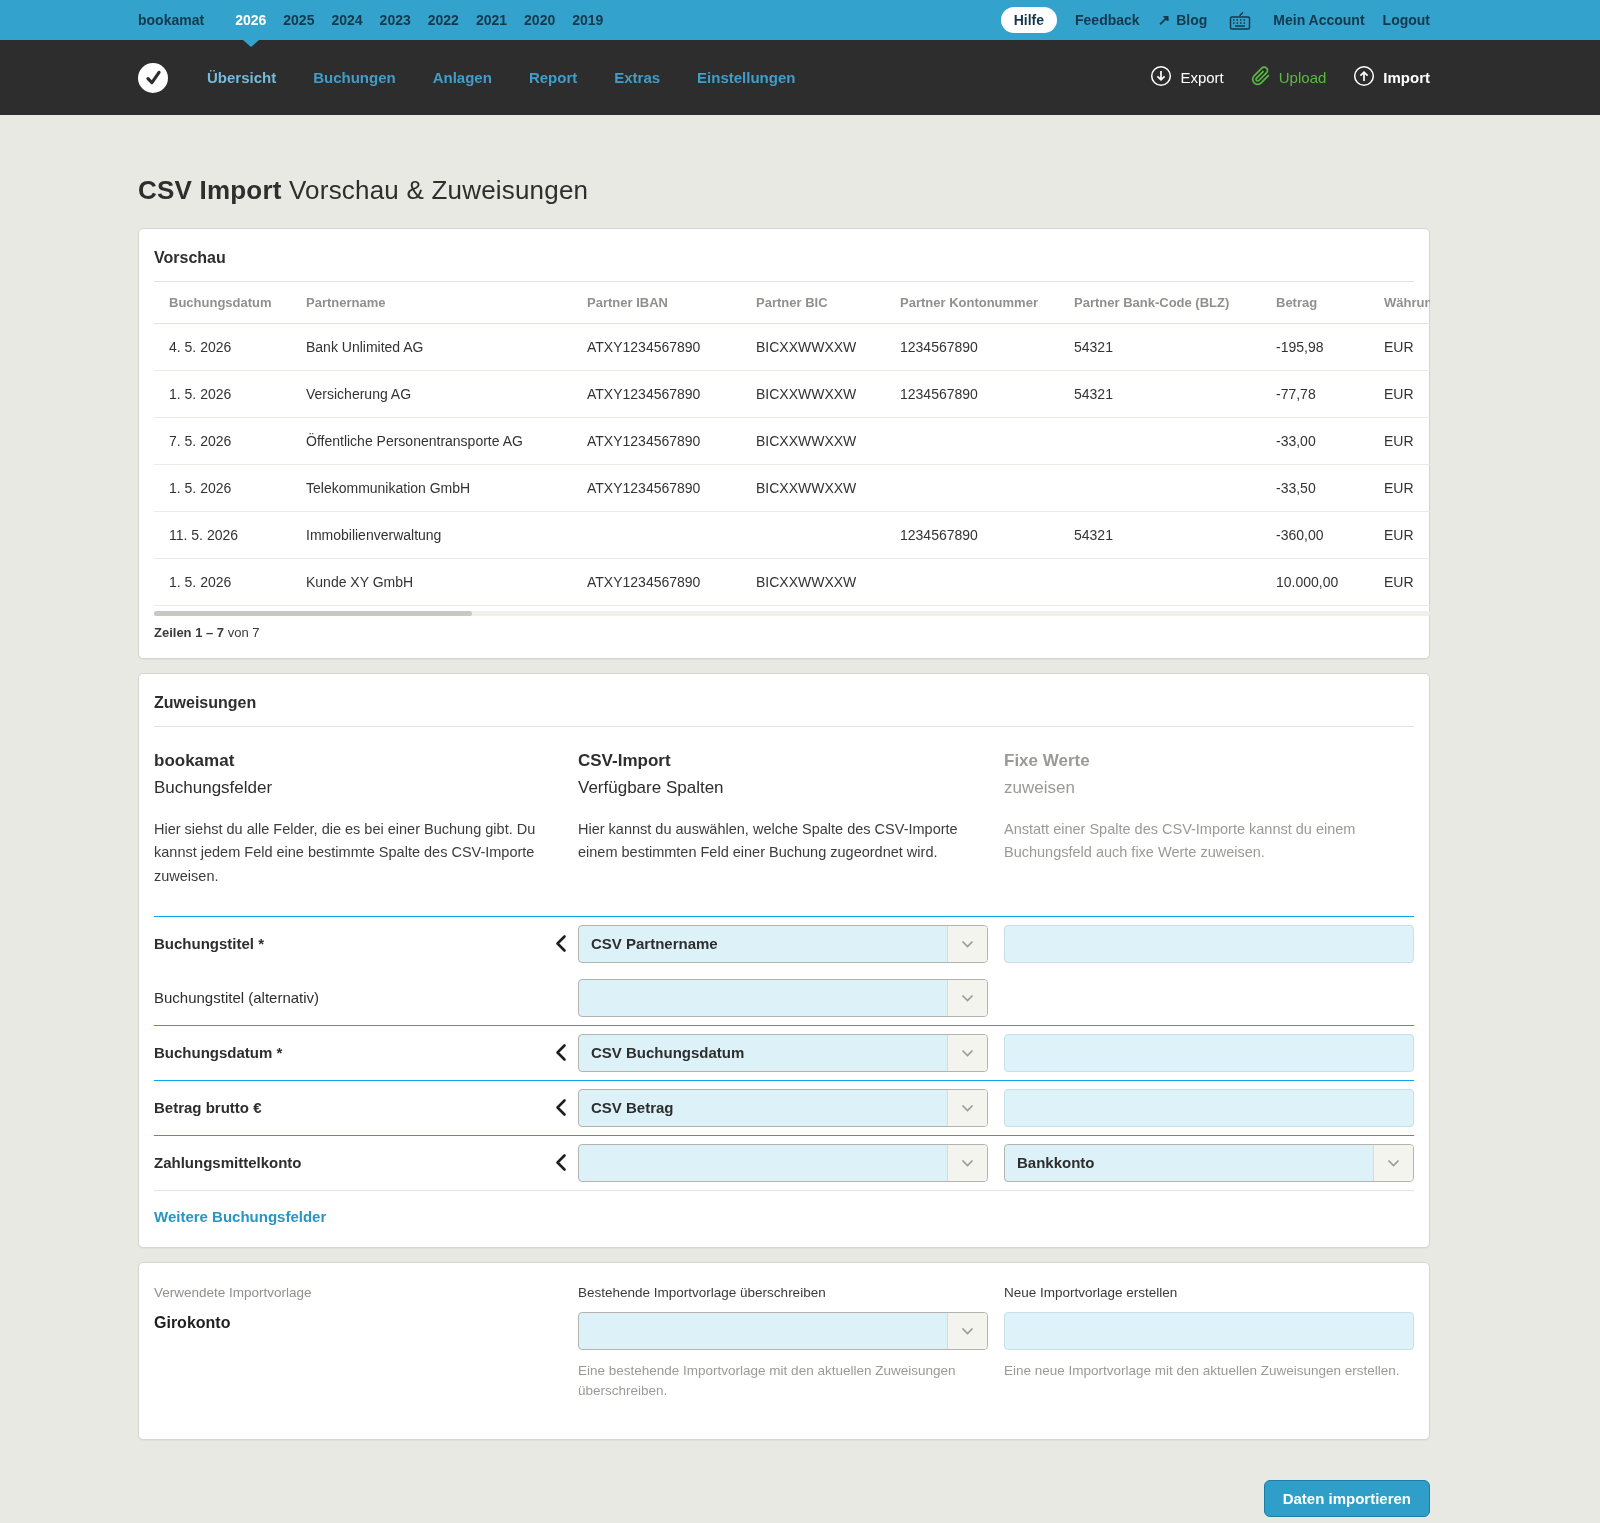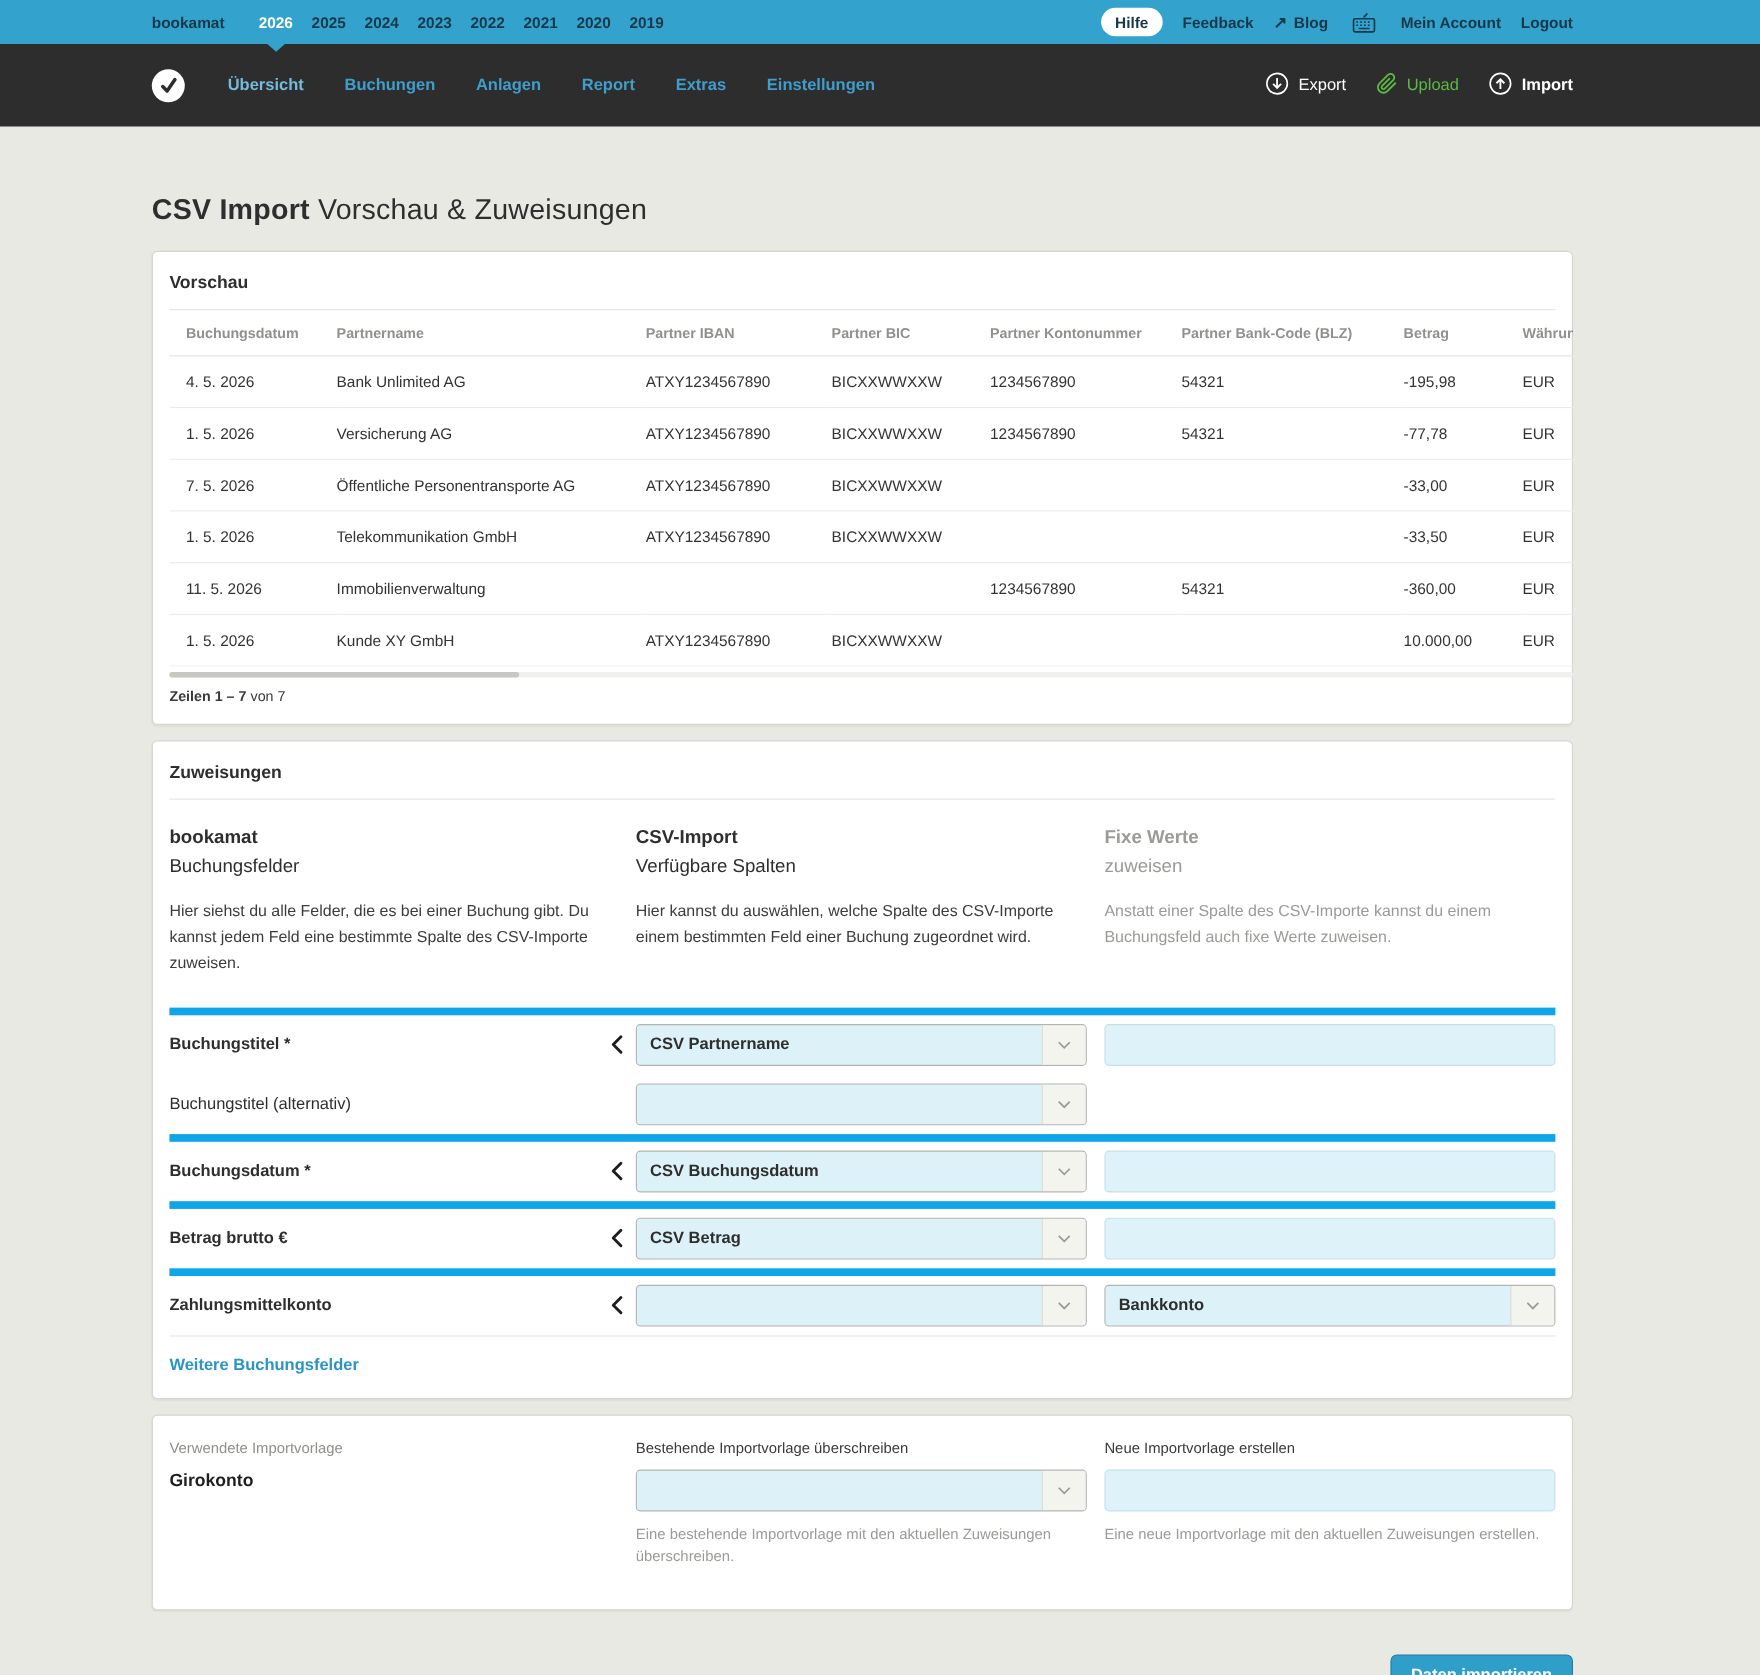--- a/index.html
+++ b/index.html
@@ -78,21 +78,21 @@
   .assign-grid { display:grid; grid-template-columns:400px 24px 410px 16px 410px; }
   .assign-head { padding:24px 0 28px; }
   .info h3 { font-size:17px; font-weight:700; margin:0 0 3px; color:#2e2e2e; }
   .info .sub { font-size:17px; font-weight:400; margin:0 0 17px; color:#2e2e2e; }
   .info p { font-size:14.5px; line-height:1.6; margin:0; color:#3c3c3c; }
   .info.muted h3, .info.muted .sub, .info.muted p { color:#9a9a96; }
   .c1 { grid-column:1; } .c3 { grid-column:3; } .c5 { grid-column:5; }
 
   .assign-row {
     display:grid; grid-template-columns:400px 24px 410px 16px 410px;
-    align-items:center; padding:8px 0; border-top:7px solid #0ea5e9; min-height:54px;
+    align-items:center; padding:8px 0; border-top:1px solid #0ea5e9; min-height:54px;
   }
   .assign-row.grouped { border-top:none; }
   .assign-rows { border-bottom:1px solid #e6e6e0; }
   .field-label { font-size:15px; font-weight:700; color:#2e2e2e; }
   .field-label.regular { font-weight:400; }
   .arrow-left { display:flex; align-items:center; justify-content:flex-start; }
 
   .select {
     height:38px; display:flex; background:#dcf1f8; border:1px solid #b4b4ae;
     border-radius:4px; overflow:hidden; cursor:pointer; width:100%;

